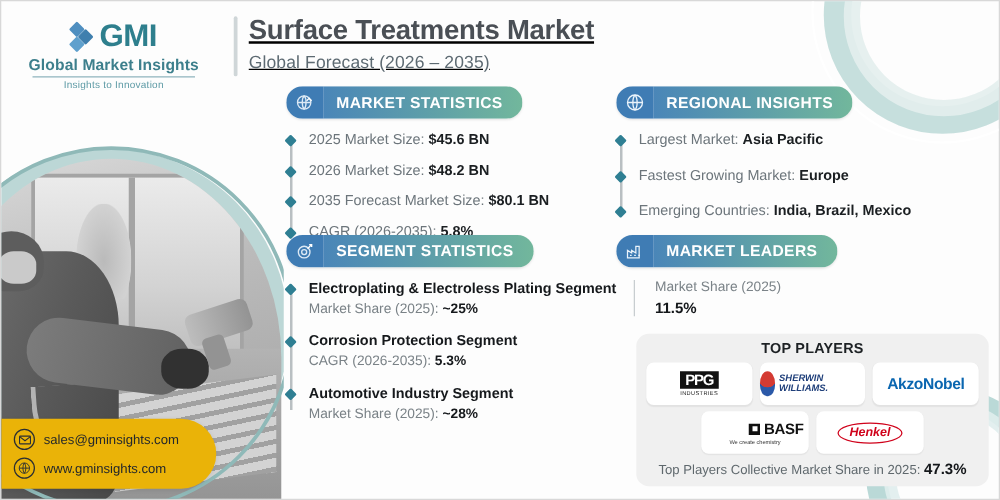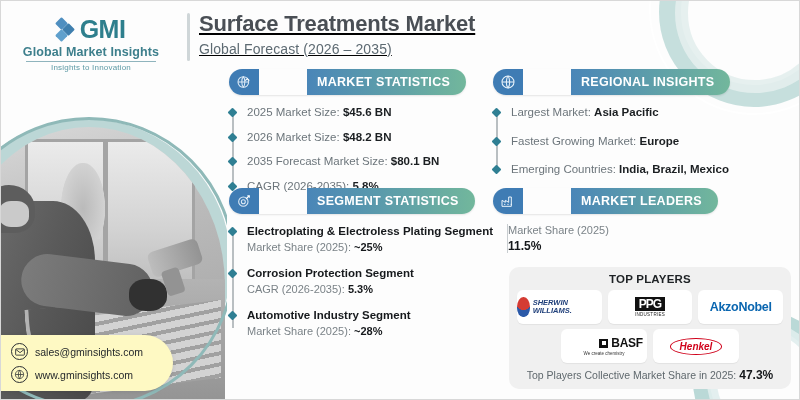--- a/index.html
+++ b/index.html
@@ -143,21 +143,20 @@
   }
   .title-sub {
     margin-top: 4px; font-size: 14px; color: #5d6a72; letter-spacing: .1px;
   }
 
   
   .badge {
     display: flex; align-items: stretch; height: 26px;
     border-radius: 13px; overflow: hidden; width: max-content;
     box-shadow: 0 1px 2px rgba(0,0,0,.10);
-    gap: 48px;
   }
   .badge-icon {
     width: 30px; display: flex; align-items: center; justify-content: center;
     background: #3f7cb4;
   }
   .badge-icon svg { display: block; }
   .badge-text {
     display: flex; align-items: center;
     padding: 0 16px 0 10px;
     background: linear-gradient(90deg,#4a86b8 0%, #5fa0a8 55%, #72b79c 100%);
@@ -186,21 +185,21 @@
   
   #sec-market-stats  { position: absolute; left: 228px; top: 68px; }
   #sec-segment-stats { position: absolute; left: 228px; top: 187px; }
   #sec-regional      { position: absolute; left: 492px; top: 68px; }
   #sec-leaders       { position: absolute; left: 492px; top: 187px; }
   .sec-body { margin-top: 10px; }
 
   
   .leader-grid { display: flex; margin-top: 10px; padding-left: 14px; }
   .leader-col { padding-right: 18px; }
-  .leader-col.second { border-left: 1.5px solid #c8cdd0; }
+  .leader-col.second { border-left: 1.5px solid #c8cdd0; padding-left: 16px; }
   .leader-label { font-size: 11px; color: #7b8388; }
   .leader-value { font-size: 12px; font-weight: 700; color: #14171a; margin-top: 3px; }
 
   
   #top-players {
     position: absolute; left: 508px; top: 266px; width: 282px; height: 122px;
     background: #f0f0f0; border-radius: 10px; padding: 6px 8px 5px;
   }
   .tp-title { text-align: center; font-size: 11.5px; font-weight: 700;
               color: #1d2124; letter-spacing: .2px; }
@@ -233,21 +232,21 @@
   .lg-basf .nm { font-size: 12px; font-weight: 700; color: #111; letter-spacing: -.3px; }
   .lg-basf .sub { font-size: 4.5px; color: #333; margin-top: 1px; }
   .lg-henkel {
     border: 1.6px solid #d0021b; color: #d0021b; border-radius: 50%;
     padding: 2px 9px; font-size: 10px; font-weight: 700; font-style: italic;
   }
 
   
   #contact {
     position: absolute; left: 0; bottom: 8px; width: 172px; height: 56px;
-    background: #fef9c3; border-radius: 0 28px 28px 0;
+    background: #eab308; border-radius: 0 28px 28px 0;
     display: flex; flex-direction: column; justify-content: center;
     gap: 6px; padding-left: 10px;
     box-shadow: 0 1px 4px rgba(0,0,0,.10);
   }
   .c-row { display: flex; align-items: center; gap: 7px; }
   .c-ico {
     width: 17px; height: 17px; border: 1.2px solid #2b2f33; border-radius: 50%;
     display: flex; align-items: center; justify-content: center; flex: none;
   }
   .c-txt { font-size: 10.5px; color: #24282b; }
@@ -403,29 +402,29 @@
         <div class="leader-label">Market Share (2025)</div>
         <div class="leader-value">11.5%</div>
       </div>
     </div>
   </div>
 
   <div id="top-players">
     <div class="tp-title">TOP PLAYERS</div>
     <div class="tp-row">
       <div class="tp-cell">
+        <span class="lg-ppg">
+          <span class="bx">PPG</span>
+          <span class="sub">INDUSTRIES</span>
+        </span>
+      </div>
+      <div class="tp-cell">
         <span class="lg-sw">
           <span class="blob"></span>
           <span class="txt">SHERWIN WILLIAMS.</span>
-        </span>
-      </div>
-      <div class="tp-cell">
-        <span class="lg-ppg">
-          <span class="bx">PPG</span>
-          <span class="sub">INDUSTRIES</span>
         </span>
       </div>
       <div class="tp-cell">
         <span class="lg-akzo">AkzoNobel</span>
       </div>
     </div>
     <div class="tp-row">
       <div class="tp-cell">
         <span class="lg-basf">
           <span class="row">

